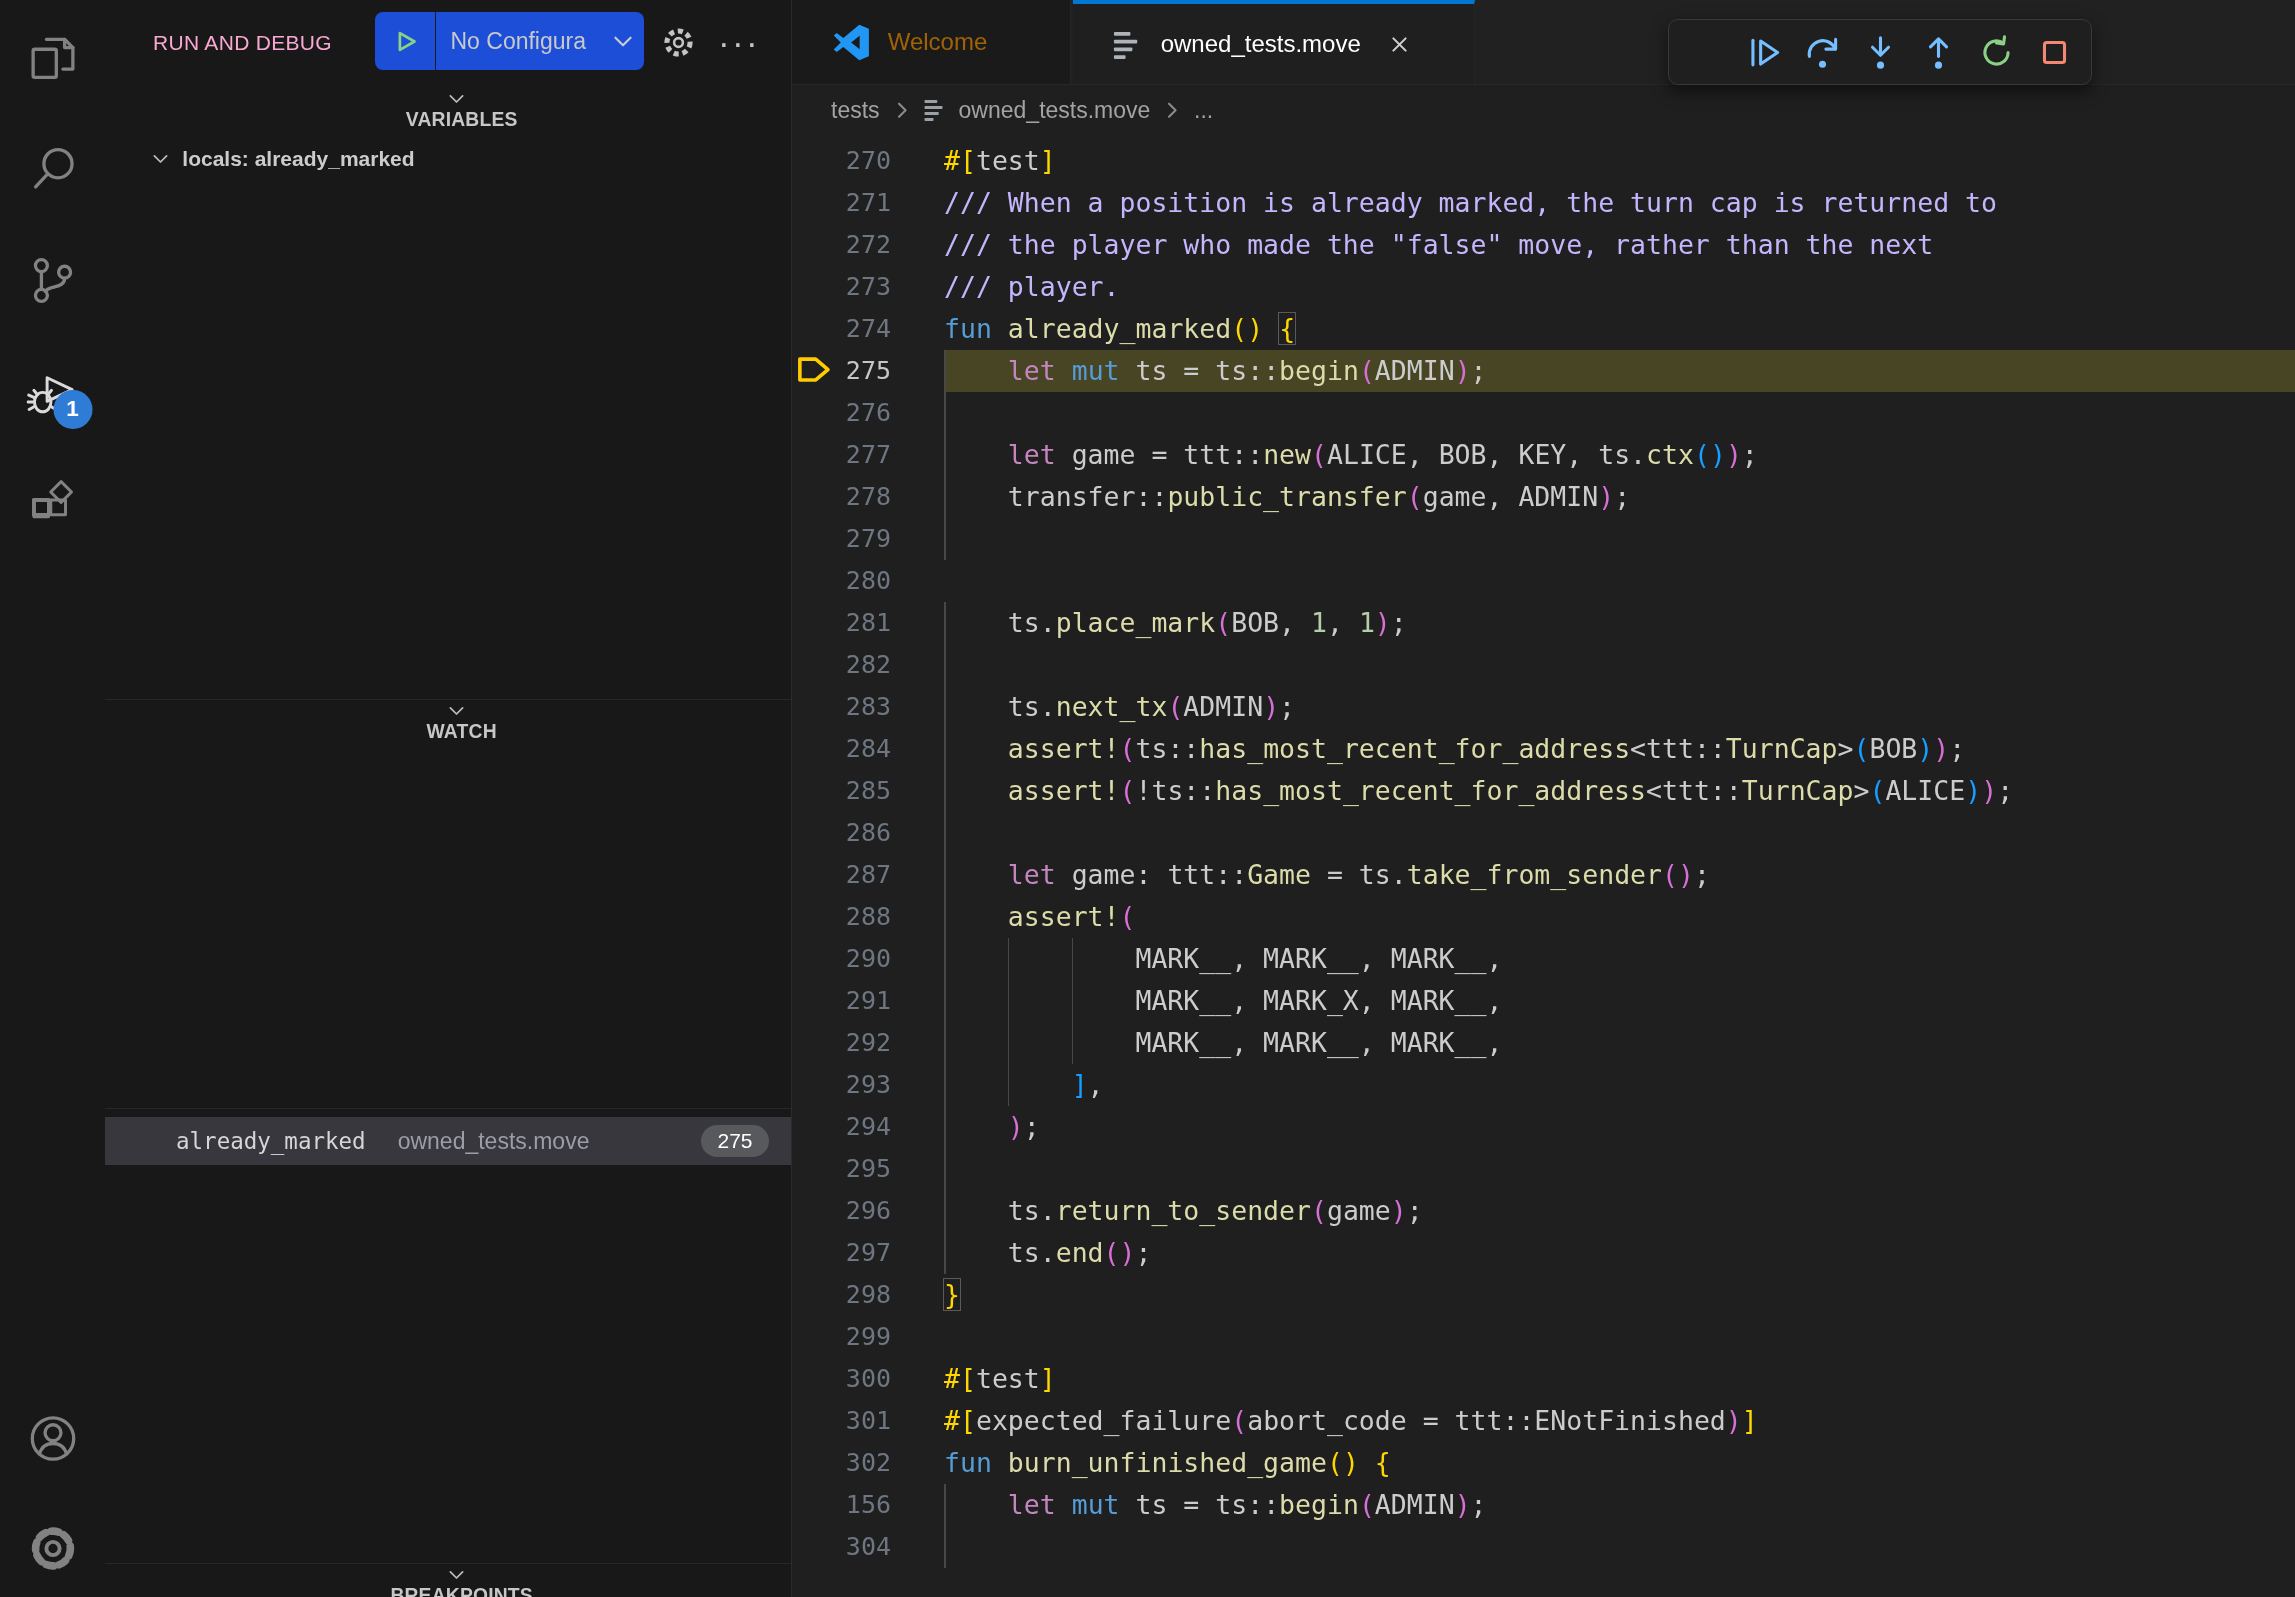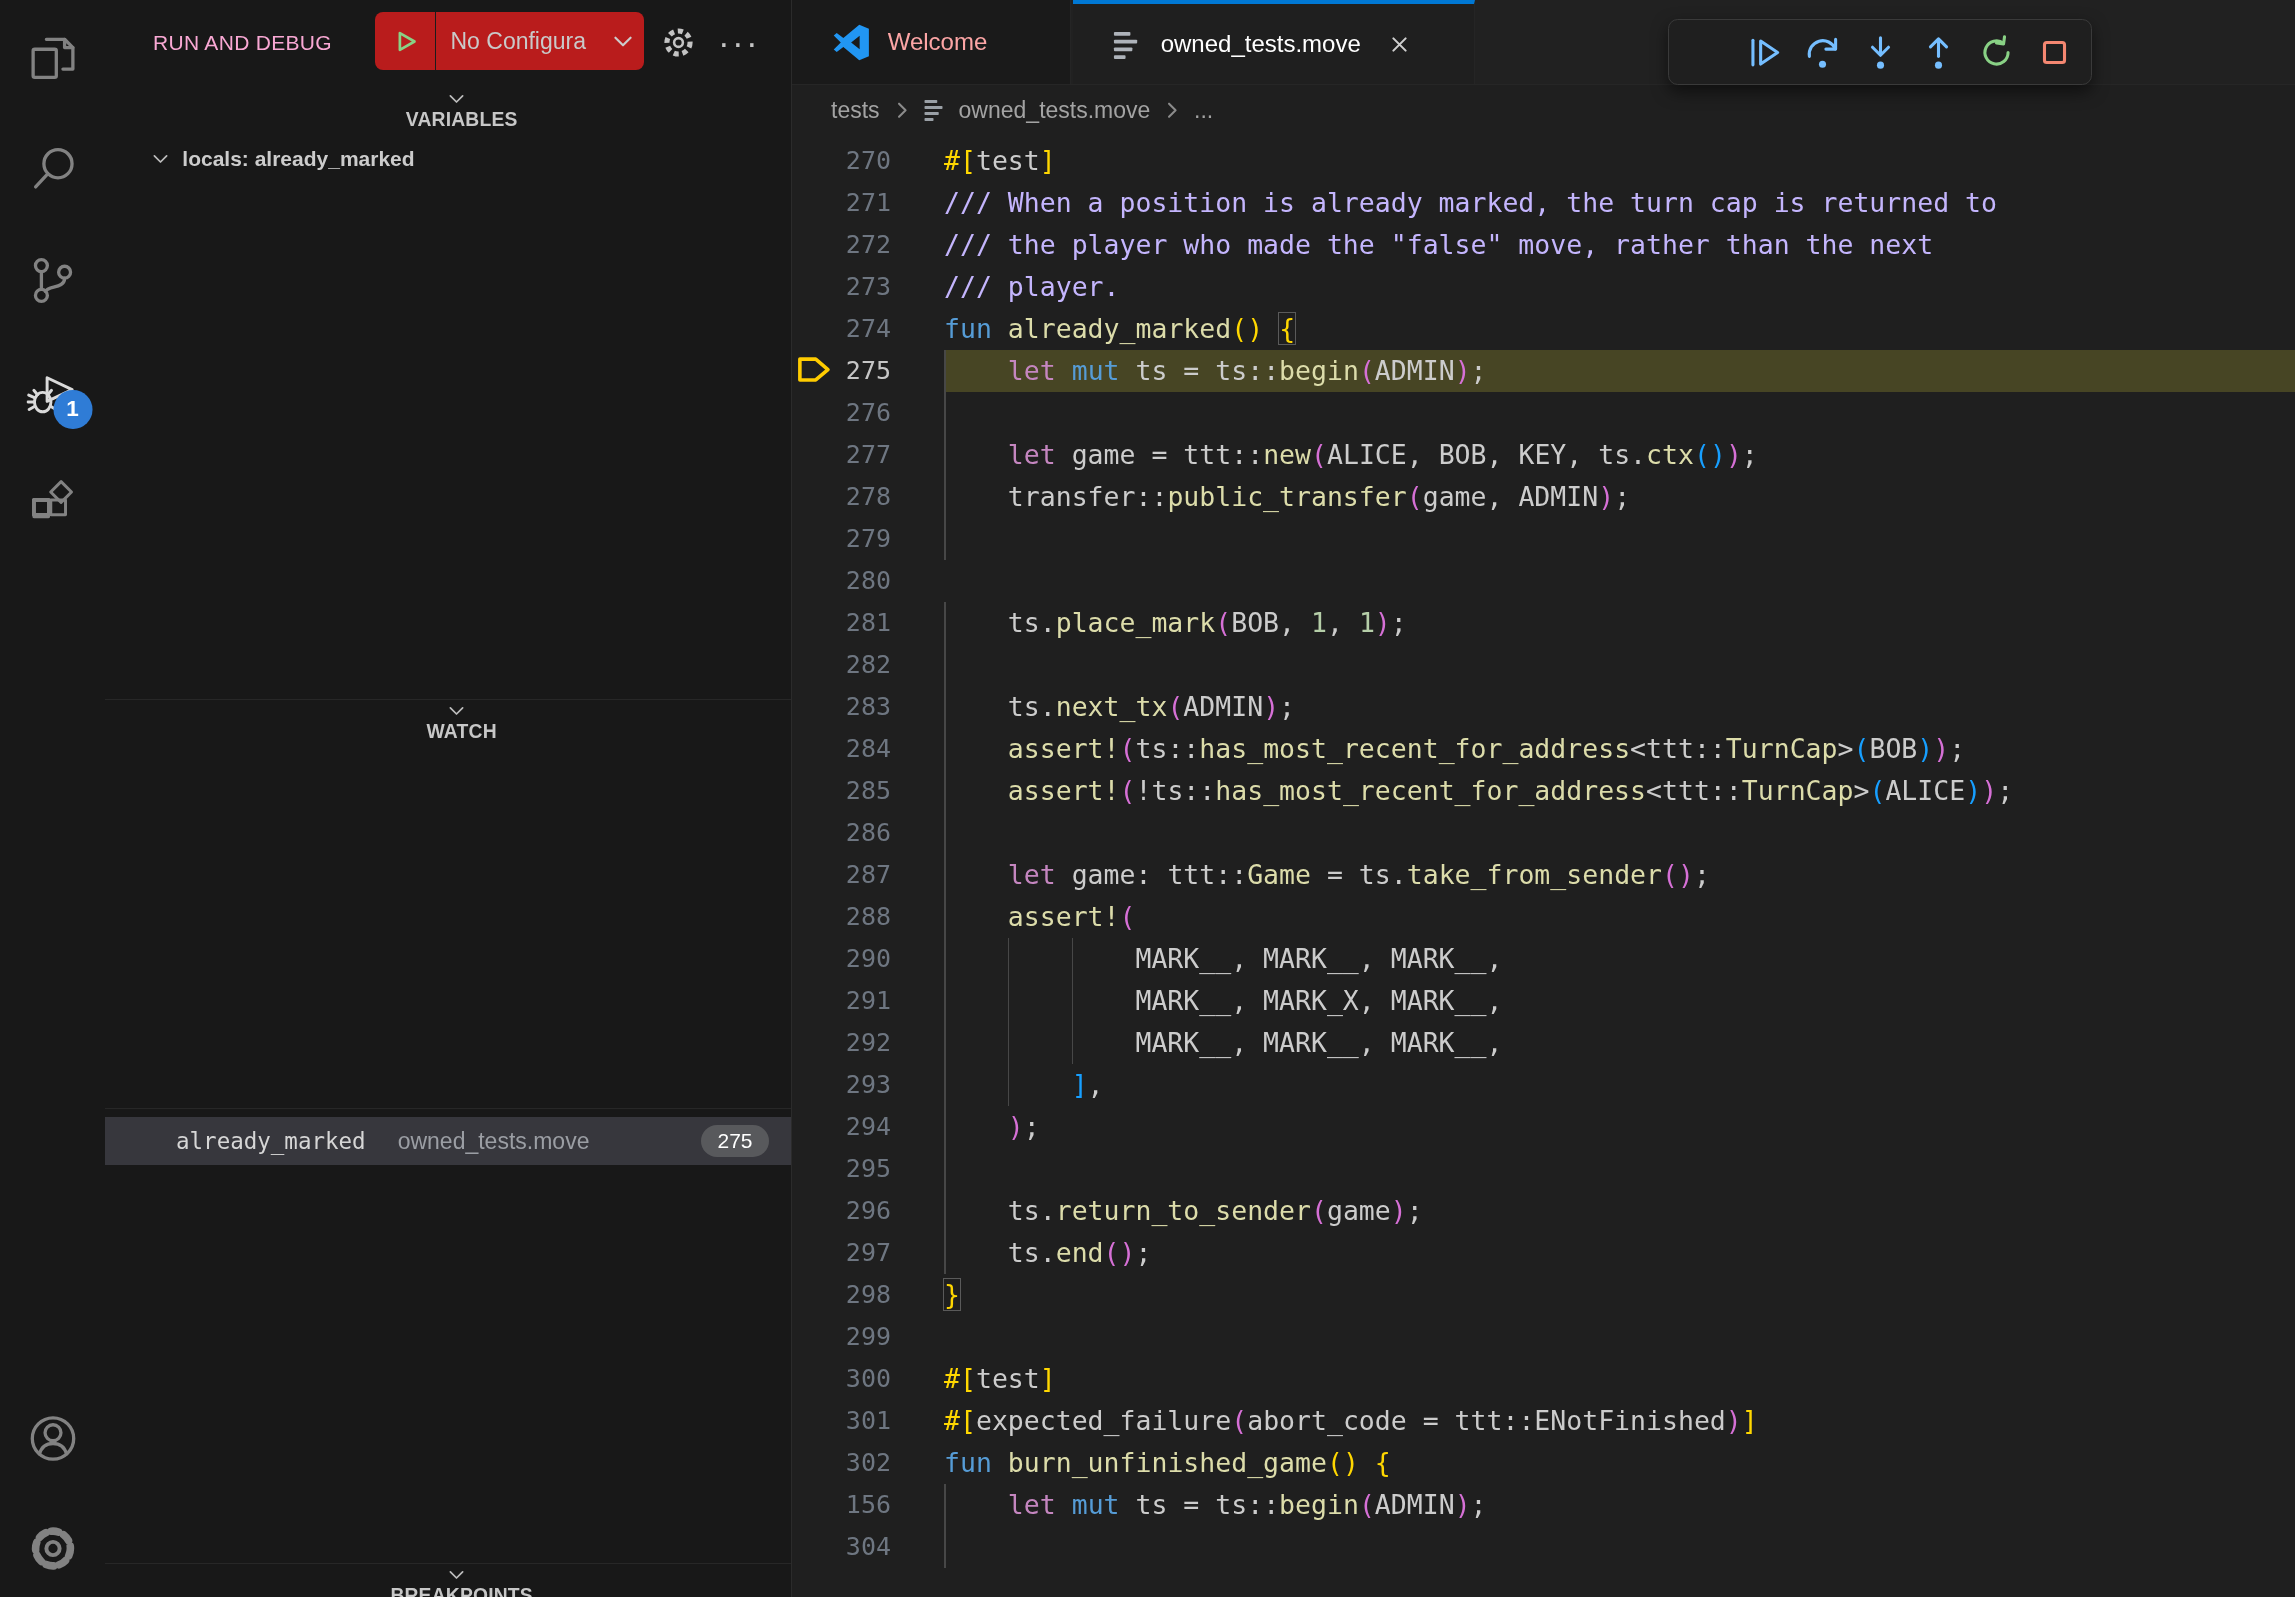--- a/index.html
+++ b/index.html
@@ -12,21 +12,21 @@
   .ab-item{position:absolute;left:50%;transform:translateX(-50%);width:53px;height:53px;color:#828282;cursor:pointer;}
   .ab-item.active{color:#dadada;}
   .ab-item svg{width:100%;height:100%;stroke:currentColor;fill:none;stroke-width:2;stroke-linecap:round;stroke-linejoin:round;}
   .ab-badge{position:absolute;right:-13px;bottom:-9.7px;min-width:39px;height:39px;border-radius:19.3px;
             background:#2f7cd6;color:#fff;font-size:22.5px;font-weight:700;display:flex;align-items:center;justify-content:center;}
 
   
   .sidebar{position:absolute;left:105px;top:0;width:686px;height:100%;background:#181818;border-right:1.6px solid #2b2b2b;z-index:3;}
   .sb-header{position:absolute;top:0;left:0;right:0;height:88px;}
   .sb-title{position:absolute;left:48px;top:31px;font-size:21px;color:#f9a8d4;letter-spacing:0.3px;white-space:nowrap;}
-  .pill{position:absolute;left:270px;top:12px;width:269px;height:58px;background:#b91c1c;border-radius:8px;display:flex;align-items:center;cursor:pointer;}
+  .pill{position:absolute;left:270px;top:12px;width:269px;height:58px;background:#1d4ed8;border-radius:8px;display:flex;align-items:center;cursor:pointer;}
   .pill-play{width:60px;height:100%;display:flex;align-items:center;justify-content:center;border-right:1.6px solid #1c1c1c;flex:none;}
   .pill-label{margin-left:14.5px;width:142px;overflow:hidden;white-space:nowrap;font-size:23px;color:#c9c9c9;}
   .pill-chev{position:absolute;right:8px;top:16px;width:26px;height:26px;color:#cccccc;}
   .hdr-btn{position:absolute;top:22.5px;width:40px;height:40px;color:#c3c3c3;cursor:pointer;display:flex;align-items:center;justify-content:center;}
   .dots{font-size:35px;letter-spacing:2.4px;color:#c3c3c3;line-height:16px;}
 
   .sec{position:absolute;left:0;right:0;overflow:hidden;}
   .sec.bordered{border-top:1.6px solid #272727;}
   .sec-head{display:flex;align-items:center;height:43px;padding-left:16px;flex-direction:column;}
   .sec-chev{width:21px;height:21px;color:#bdbdbd;flex:none;}
@@ -40,21 +40,21 @@
   .frame-file{margin-left:32px;font-size:23px;color:#9b9ea4;white-space:nowrap;}
   .frame-badge{margin-left:auto;margin-right:22.5px;background:#58595c;color:#ffffff;font-size:21px;
                padding:4px 16px;border-radius:21px;}
 
   
   .editor{position:absolute;left:791px;top:0;right:0;bottom:0;background:#1f1f1f;}
   .tabbar{position:absolute;top:0;left:0;right:0;height:84px;background:#212121;border-bottom:1.6px solid #262626;}
   .tab{position:absolute;top:0;height:84px;display:flex;align-items:center;cursor:pointer;box-sizing:border-box;}
   .tab-welcome{left:0;width:280px;background:#1a1a1a;border-right:1.6px solid #252525;padding-left:42px;}
   .tab-active{left:282px;width:402px;background:#1f1f1f;border-top:4px solid #0078d4;border-right:1.6px solid #252525;padding-left:39px;}
-  .tab-label{margin-left:17.7px;font-size:24px;color:#fca5a5;white-space:nowrap;}
+  .tab-label{margin-left:17.7px;font-size:24px;color:#a16207;white-space:nowrap;}
   .tab-active .tab-label{color:#ffffff;}
   .tab-close{margin-left:21px;width:35px;height:35px;display:flex;align-items:center;justify-content:center;color:#cfcfcf;border-radius:6.4px;}
   .tab-close svg{width:21px;height:21px;stroke:currentColor;stroke-width:2.4;stroke-linecap:round;}
   .vsc-logo{width:37px;height:37px;flex:none;}
   .move-icon{width:31px;height:32px;flex:none;}
 
   .breadcrumbs{position:absolute;top:85px;left:0;right:0;height:50px;background:#1f1f1f;display:flex;align-items:center;padding-left:40px;font-size:23px;color:#a3a3a3;}
   .bc-sep{margin:0 13px;width:17.7px;height:22.5px;color:#8b8b8b;}
   .bc-sep svg{width:100%;height:100%;stroke:currentColor;fill:none;stroke-width:2.2;stroke-linecap:round;stroke-linejoin:round;}
   .bc-item{white-space:nowrap;cursor:pointer;}

